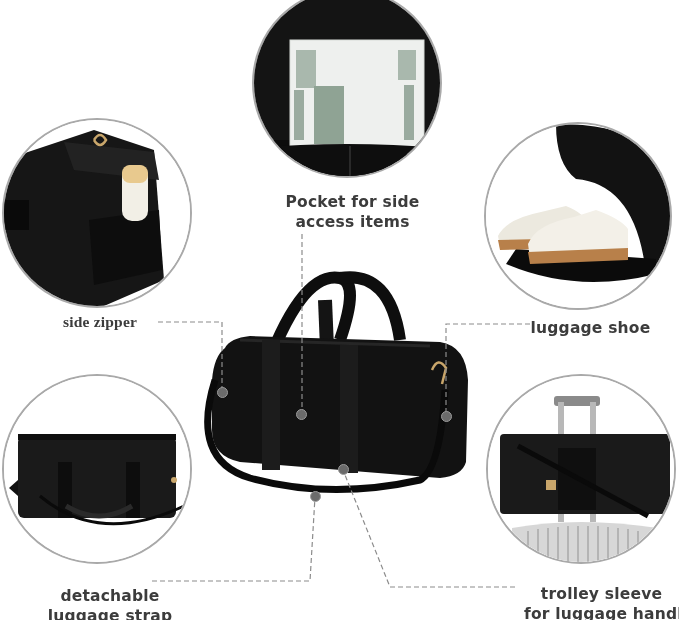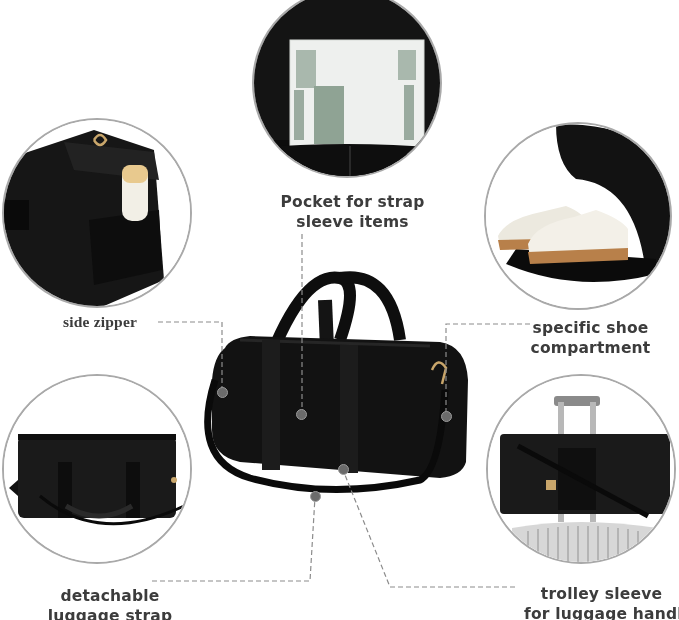--- a/index.html
+++ b/index.html
@@ -30,22 +30,22 @@
       <rect x="42" y="60" width="20" height="38" fill="#a9b8ad"></rect>
       <rect x="144" y="60" width="18" height="30" fill="#a9b8ad"></rect>
       <rect x="40" y="100" width="10" height="50" fill="#9aab9f"></rect>
       <rect x="60" y="96" width="30" height="58" fill="#8fa394"></rect>
       <rect x="150" y="95" width="10" height="55" fill="#9aab9f"></rect>
       <path d="M0 158 Q93 150 186 158 L186 186 L0 186 Z" fill="#0e0e0e"></path>
       <line x1="96" y1="156" x2="96" y2="186" stroke="#333" stroke-width="1.5"></line>
     </svg>
   </div>
   <div class="label" style="left:270px; top:192px; width:165px;">
-    <span>Pocket for strap</span>
-    <span>sleeve items</span>
+    <span>Pocket for side</span>
+    <span>access items</span>
   </div>
 
   <div class="circle" style="left:2px; top:118px; width:190px; height:190px;">
     <svg width="186" height="186" viewBox="0 0 186 186">
       <rect width="186" height="186" fill="#ffffff"></rect>
       <path d="M0 40 L90 10 L150 30 L160 160 L100 186 L0 186 Z" fill="#161616"></path>
       <path d="M60 22 L150 32 L155 60 L70 50 Z" fill="#222"></path>
       <path d="M85 100 L155 90 L158 150 L90 165 Z" fill="#0d0d0d"></path>
       <rect x="118" y="45" width="26" height="56" rx="10" fill="#f2efe6"></rect>
       <rect x="118" y="45" width="26" height="18" rx="8" fill="#e8c98e"></rect>
@@ -62,22 +62,21 @@
       <rect width="184" height="184" fill="#ffffff"></rect>
       <path d="M70 0 Q184 0 184 70 L184 150 L160 150 Q150 60 90 55 Q70 40 70 0 Z" fill="#121212"></path>
       <path d="M20 140 Q90 170 170 150 L170 135 L30 125 Z" fill="#0b0b0b"></path>
       <path d="M12 112 Q20 95 55 88 L80 82 Q100 90 100 100 L100 118 L14 122 Z" fill="#ece9df"></path>
       <path d="M12 116 L100 114 L100 124 L14 126 Z" fill="#b8804a"></path>
       <path d="M42 120 Q50 100 88 93 L110 86 Q135 95 142 105 L142 128 L44 134 Z" fill="#f3f0e8"></path>
       <path d="M42 128 L142 124 L142 136 L44 140 Z" fill="#b8804a"></path>
     </svg>
   </div>
   <div class="label" style="left:528px; top:318px; width:125px;">
-    <span>specific shoe</span>
-    <span>compartment</span>
+    <span>luggage shoe</span>
   </div>
 
   <div class="circle" style="left:2px; top:374px; width:190px; height:190px;">
     <svg width="186" height="186" viewBox="0 0 186 186">
       <rect width="186" height="186" fill="#ffffff"></rect>
       <rect x="14" y="60" width="158" height="82" rx="6" fill="#1a1a1a"></rect>
       <rect x="14" y="58" width="158" height="6" fill="#0e0e0e"></rect>
       <rect x="54" y="86" width="14" height="56" fill="#0d0d0d"></rect>
       <rect x="122" y="86" width="14" height="56" fill="#0d0d0d"></rect>
       <path d="M62 130 Q95 150 128 130" fill="none" stroke="#2a2a2a" stroke-width="5"></path>

